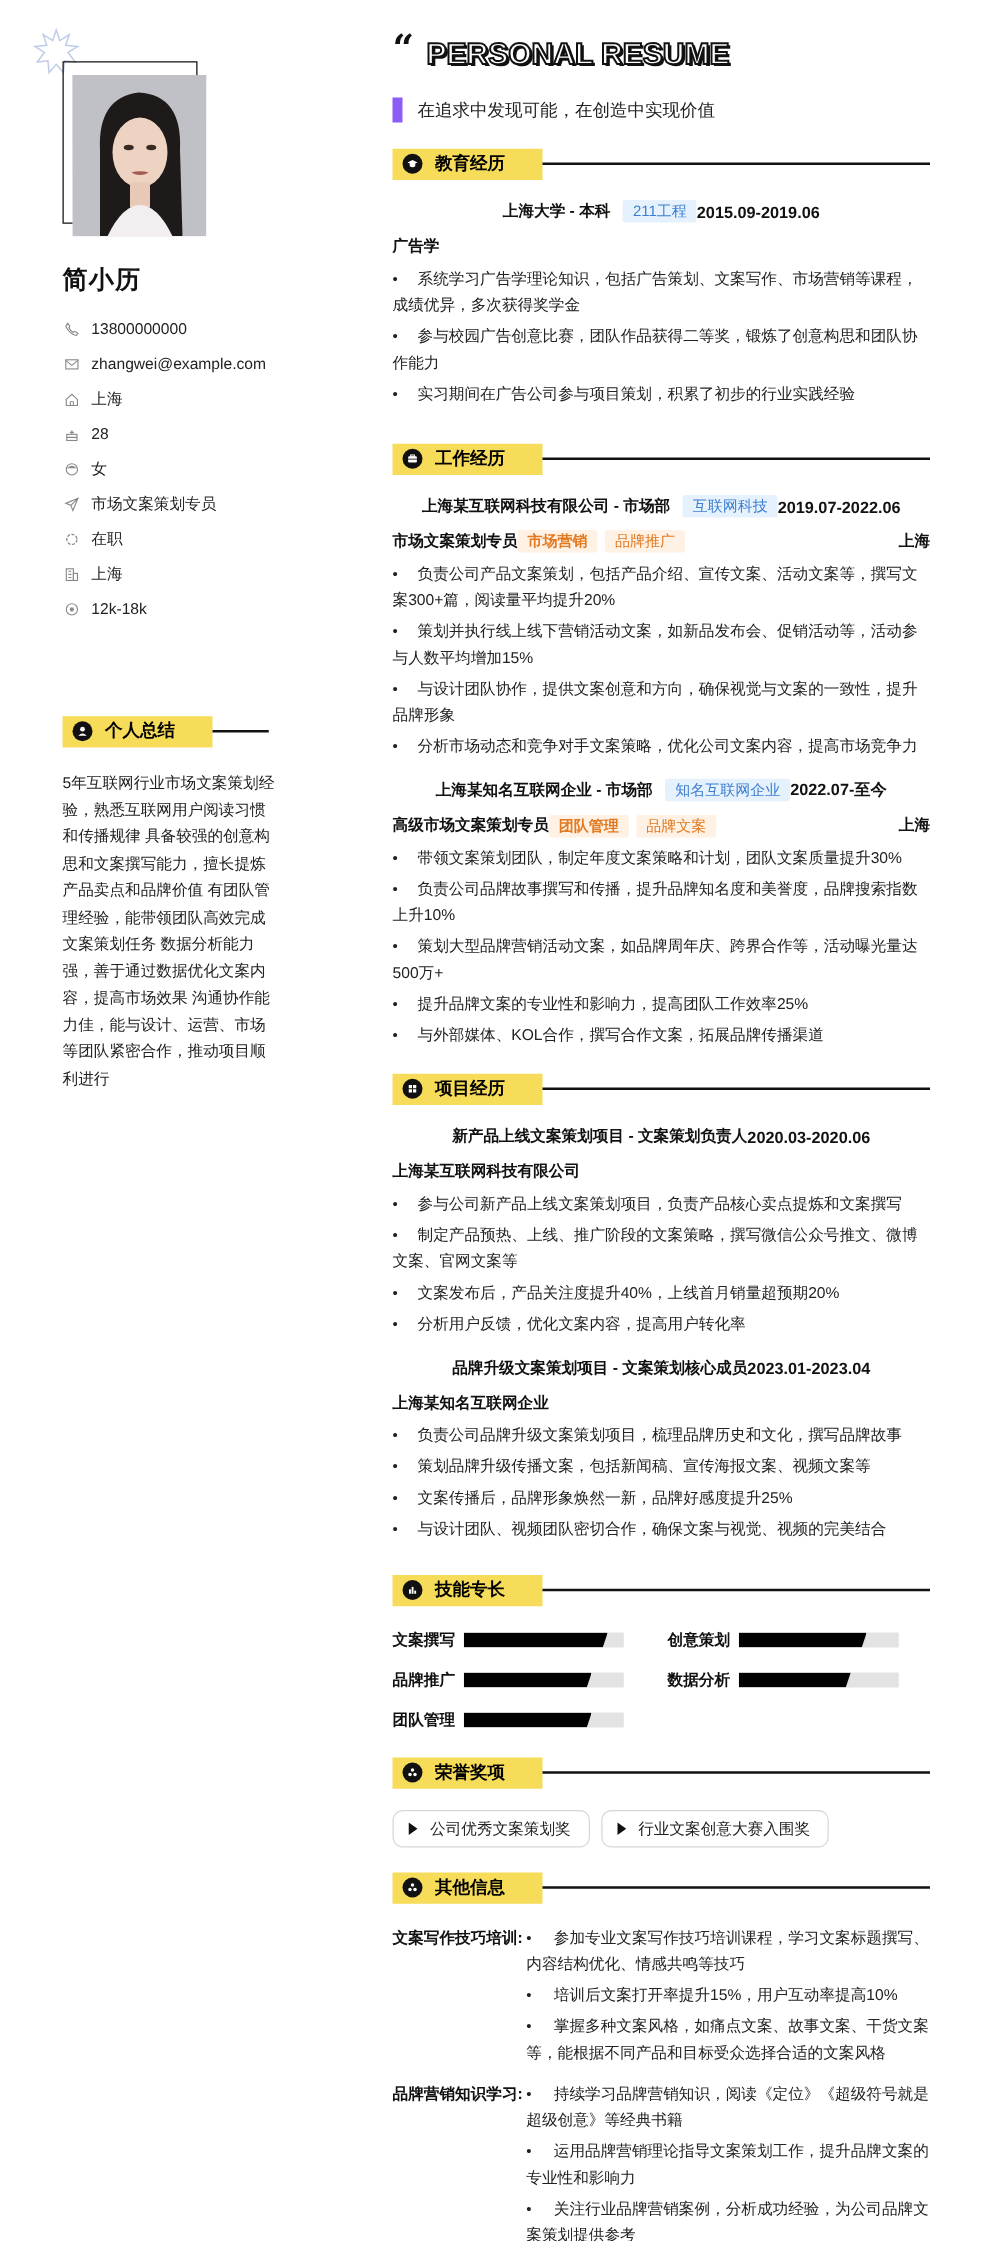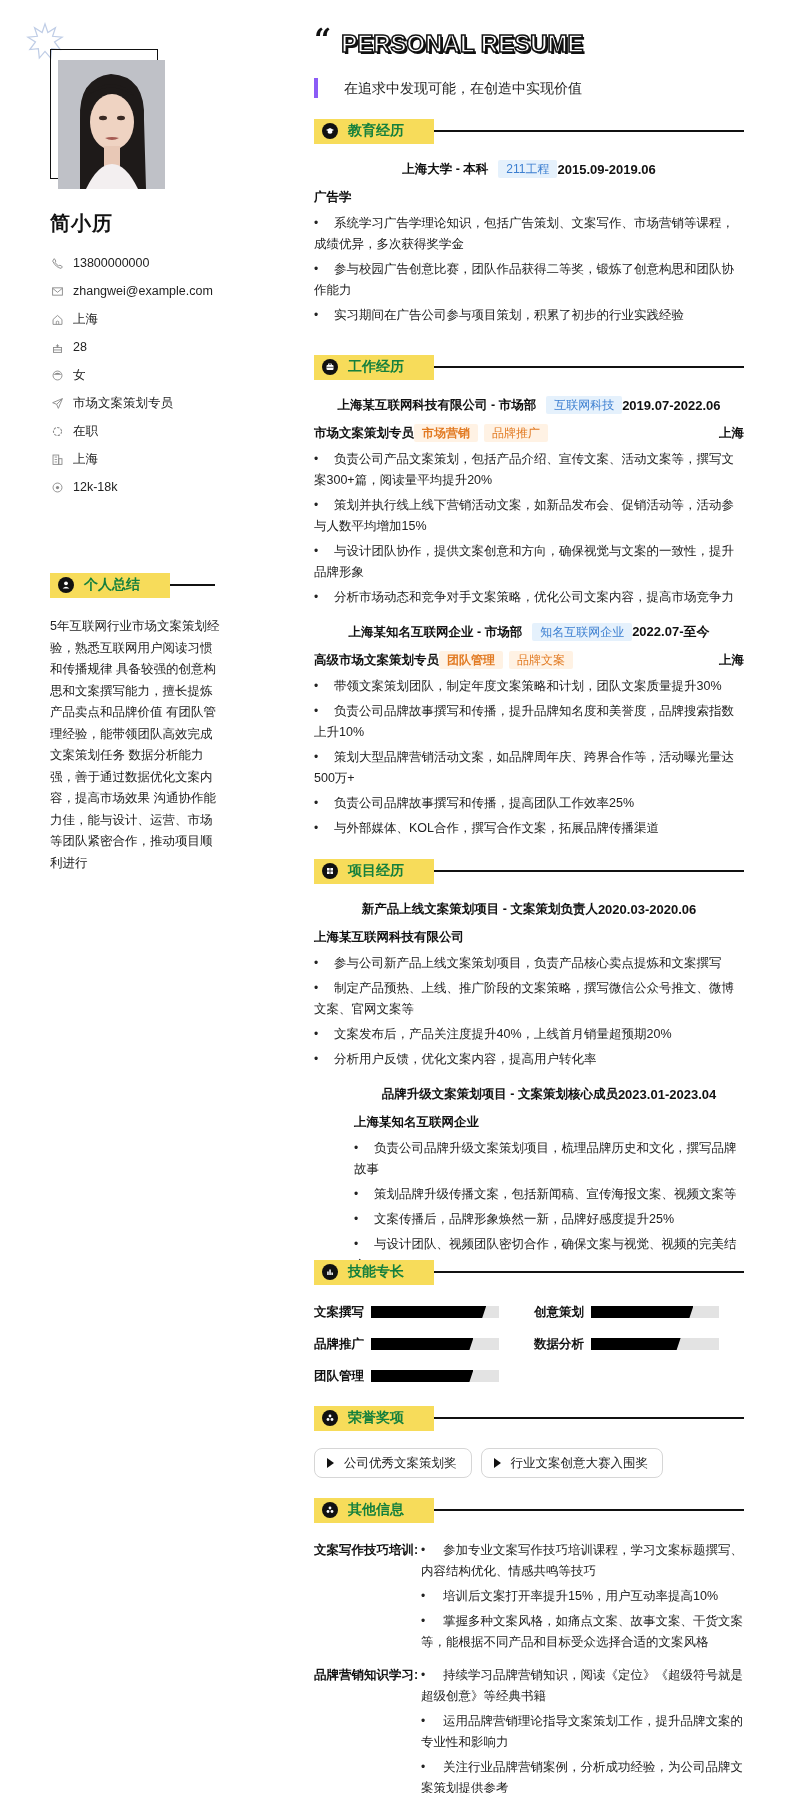--- a/index.html
+++ b/index.html
@@ -44,21 +44,21 @@
   .summary-text {
     position: absolute; left: 50px; top: 616px; width: 170px;
     font-size: 12.5px; line-height: 21.5px; color: #222;
   }
 
   
   .sec-head { display: flex; align-items: center; height: 28px; }
   .sec-tag {
     background: #f7dc5a; height: 25px; width: 120px;
     display: flex; align-items: center; padding-left: 8px;
-    font-size: 14px; font-weight: bold; color: #15803d;
+    font-size: 14px; font-weight: bold; color: #000000;
   }
   .left .sec-tag { width: 120px; }
   .sec-icon {
     width: 16px; height: 16px; border-radius: 50%; background: #111;
     display: inline-flex; align-items: center; justify-content: center;
     margin-right: 10px;
   }
   .sec-icon svg { width: 10px; height: 10px; }
   .sec-line { flex: 1; height: 1.5px; background: #111; }
 
@@ -69,21 +69,21 @@
   .title {
     font-family: Liberation Sans, sans-serif;
     font-weight: bold; font-size: 24px; letter-spacing: 0px;
     color: #fff;
     -webkit-text-stroke: 1.6px #111;
     text-shadow: 2px 2px 0 #111;
     line-height: 28px;
   }
   .motto {
     position: absolute; left: 0; top: 78px;
-    border-left: 4px solid #8b5cf6; padding-left: 26px;
+    border-left: 8px solid #8b5cf6; padding-left: 12px;
     font-size: 14px; color: #222; height: 20px; line-height: 20px;
   }
 
   .section { position: absolute; left: 0; width: 430px; }
   .entry-head { display: flex; justify-content: center; align-items: center; height: 20px; font-size: 12.5px; font-weight: bold; color: #111; }
   .entry-head .l { display: flex; align-items: center; }
   .date { font-size: 13px; font-weight: bold; }
   .tag {
     display: inline-block; font-size: 12px; font-weight: normal;
     padding: 1px 8px; margin-left: 10px; border-radius: 2px; line-height: 16px;
@@ -321,32 +321,32 @@
 
       <div style="margin-top:14px;">
         <div class="entry-head">
           <span class="l">
             <span>上海某知名互联网企业 - 市场部</span>
             <span class="tag tag-blue">知名互联网企业</span>
           </span>
           <span class="date">2022.07-至今</span>
         </div>
         <div class="sub">
-          <span class="l" style="display:flex;align-items:center;">
+          <span class="l" style="display:flex;align-items:flex-end;">
             <span>高级市场文案策划专员</span>
             <span class="tag tag-orange first">团队管理</span>
             <span class="tag tag-orange">品牌文案</span>
           </span>
           <span>上海</span>
         </div>
         <ul class="bullets">
           <li>带领文案策划团队，制定年度文案策略和计划，团队文案质量提升30%</li>
           <li>负责公司品牌故事撰写和传播，提升品牌知名度和美誉度，品牌搜索指数上升10%</li>
           <li>策划大型品牌营销活动文案，如品牌周年庆、跨界合作等，活动曝光量达500万+</li>
-          <li>负责公司品牌故事撰写和传播，提高团队工作效率25%</li>
+          <li>提升品牌文案的专业性和影响力，提高团队工作效率25%</li>
           <li>与外部媒体、KOL合作，撰写合作文案，拓展品牌传播渠道</li>
         </ul>
       </div>
     </section>
 
     <section class="section" style="top:857px;">
       <div class="sec-head">
         <div class="sec-tag">
           <span class="sec-icon">
               <svg viewBox="0 0 10 10">
@@ -370,21 +370,21 @@
             <span>上海某互联网科技有限公司</span>
           </div>
         <ul class="bullets">
           <li>参与公司新产品上线文案策划项目，负责产品核心卖点提炼和文案撰写</li>
           <li>制定产品预热、上线、推广阶段的文案策略，撰写微信公众号推文、微博文案、官网文案等</li>
           <li>文案发布后，产品关注度提升40%，上线首月销量超预期20%</li>
           <li>分析用户反馈，优化文案内容，提高用户转化率</li>
         </ul>
       </div>
 
-      <div style="margin-top:14px;margin-left:40px;">
+      <div style="margin-top:14px;">
         <div class="entry-head">
           <span>品牌升级文案策划项目 - 文案策划核心成员</span>
           <span class="date">2023.01-2023.04</span>
         </div>
         <div class="sub">
             <span>上海某知名互联网企业</span>
           </div>
         <ul class="bullets">
           <li>负责公司品牌升级文案策划项目，梳理品牌历史和文化，撰写品牌故事</li>
           <li>策划品牌升级传播文案，包括新闻稿、宣传海报文案、视频文案等</li>

